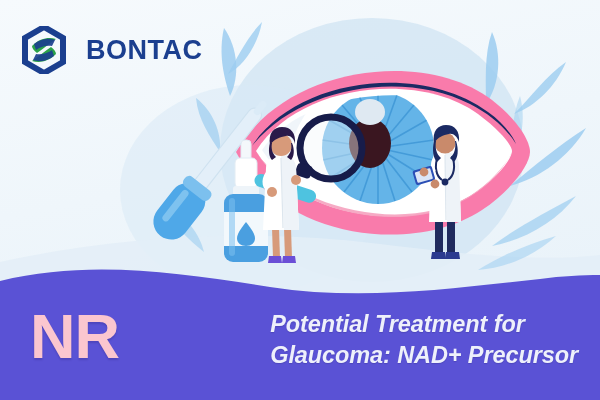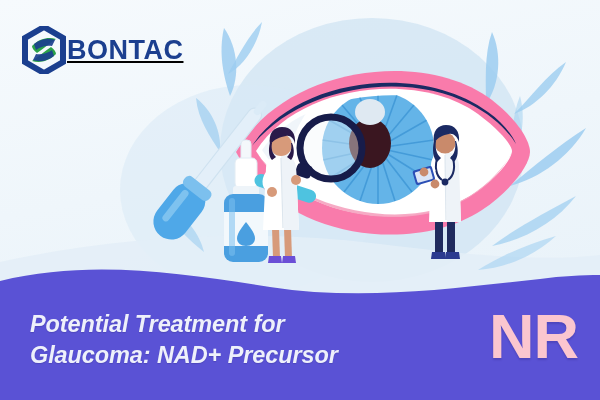--- a/index.html
+++ b/index.html
@@ -14,23 +14,22 @@
     width:600px; height:400px;
     overflow:hidden;
     background:linear-gradient(170deg,#f4f9fc 0%,#eef5fa 55%,#e9f2f9 100%);
   }
   .layer { position:absolute; left:0; top:0; width:600px; height:400px; }
   .layer svg { display:block; width:600px; height:400px; }
 
   
   #logo {
     position:absolute; left:22px; top:26px;
-    display:flex; align-items:center; gap:1px;
+    display:flex; align-items:center; gap:20px;
     z-index:40;
-    text-decoration:underline;
   }
   #logo .mark { width:44px; height:48px; flex:0 0 auto; }
   #logo .word {
     font-family:"Liberation Sans", sans-serif;
     font-weight:bold;
     font-size:27px;
     letter-spacing:0.5px;
     color:#1b3f8f;
     line-height:1;
     position:relative;
@@ -265,21 +264,21 @@
       </svg>
     </span>
     <span class="word">BONTAC</span>
   </div>
 
   <div id="banner">
     <svg id="banner-shape" viewBox="0 0 600 145" preserveAspectRatio="none" xmlns="http://www.w3.org/2000/svg">
       <path d="M0,26 C90,4 180,18 270,32 C360,46 450,34 540,24 C562,21 582,20 600,20 L600,145 L0,145 Z" fill="#5a52d5"></path>
     </svg>
     <div id="banner-content">
+      <div id="nr">NR</div>
       <div id="headline">
         <span>Potential Treatment for</span>
         <span class="l2">Glaucoma: NAD+ Precursor</span>
       </div>
-      <div id="nr">NR</div>
     </div>
   </div>
 
 </div>
 
 </body></html>

